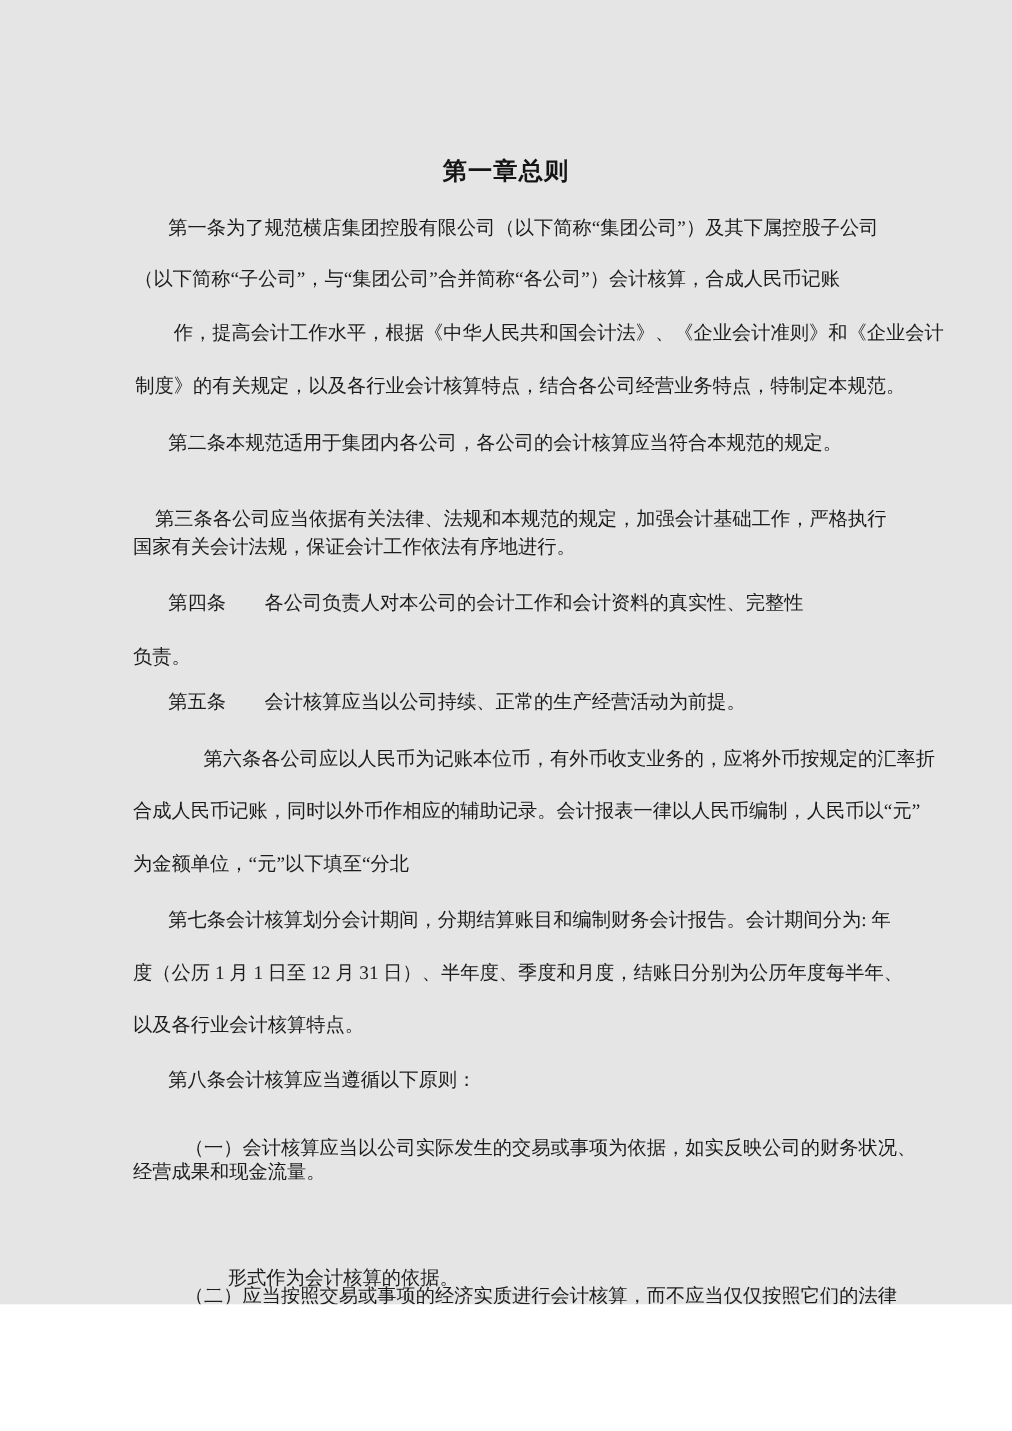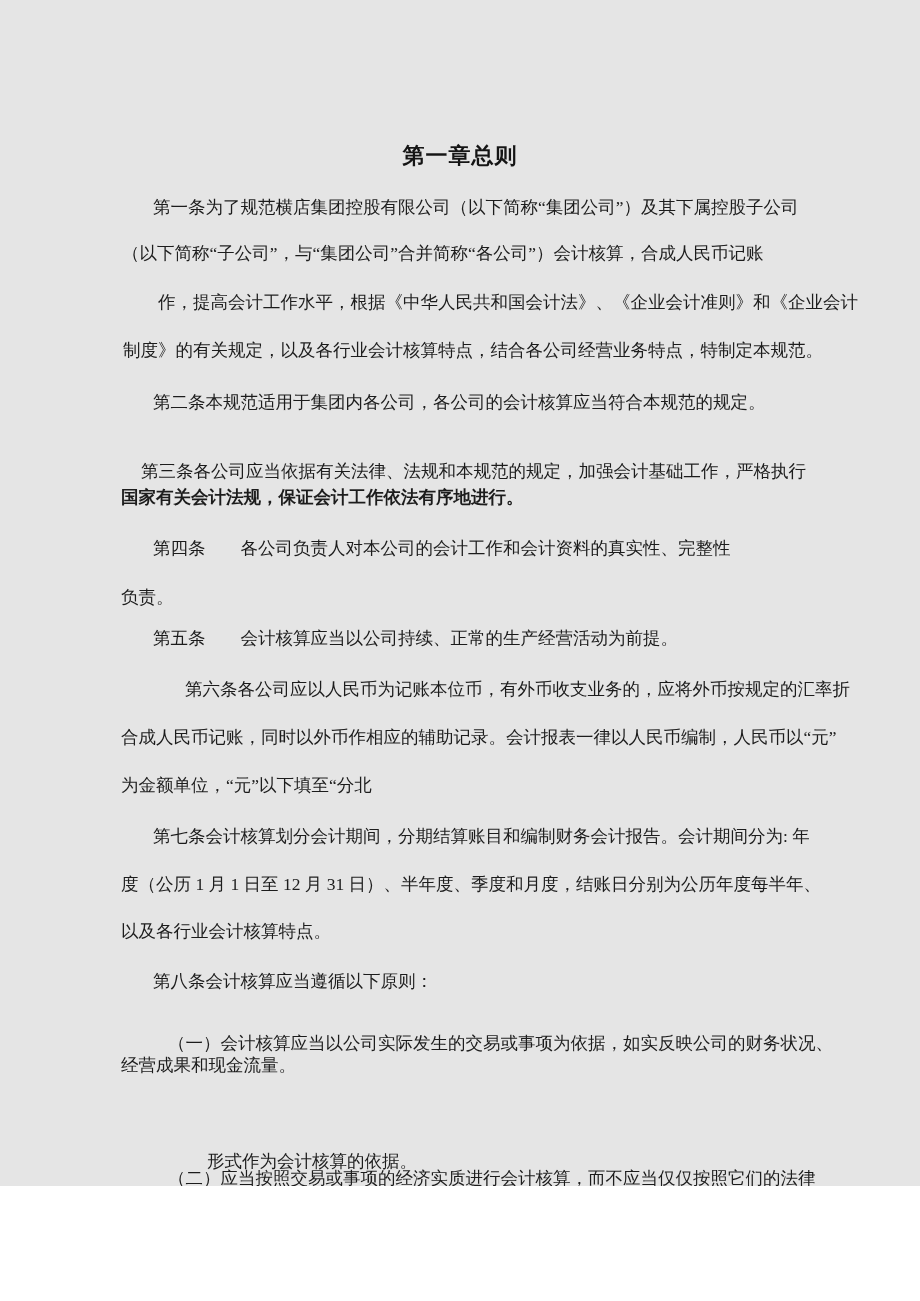--- a/index.html
+++ b/index.html
@@ -37,21 +37,21 @@
     letter-spacing: 0px;
     color: #1c1c1c;
   }
   
   .l0  { top: 197px;  left: 153px; }
   .l1  { top: 243px;  left: 122px; }
   .l2  { top: 292px;  left: 123px; margin-left: 35px; }
   .l3  { top: 340px;  left: 123px; }
   .l4  { top: 392px;  left: 153px; }
   .l5  { top: 442px;  left: 141px; margin-top: 19px; }
-  .l6  { top: 487px;  left: 121px; font-weight: bold; }
+  .l6  { top: 487px;  left: 121px; }
   .l7  { top: 538px;  left: 153px; }
   .l8  { top: 587px;  left: 121px; }
   .l9  { top: 628px;  left: 153px; }
   .l10 { top: 679px;  left: 153px; margin-left: 32px; }
   .l11 { top: 727px;  left: 121px; }
   .l12 { top: 775px;  left: 121px; text-align: right; }
   .l13 { top: 826px;  left: 153px; }
   .l14 { top: 874px;  left: 121px; text-align: center; }
   .l15 { top: 921px;  left: 121px; }
   .l16 { top: 971px;  left: 153px; }

